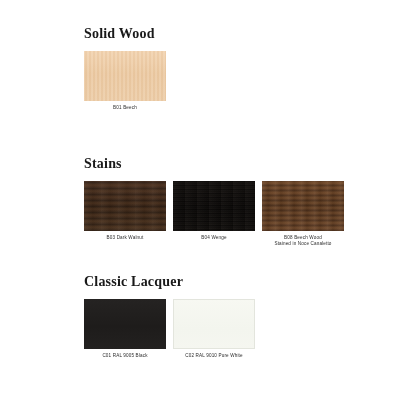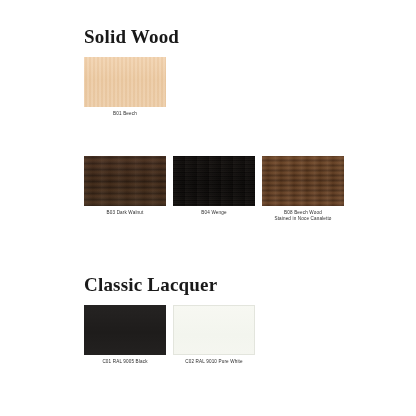--- a/index.html
+++ b/index.html
@@ -24,21 +24,21 @@
   }
 
   .section {
     position: absolute;
     left: 84px;
   }
 
   .section-title {
     font-family: "Liberation Serif", serif;
     font-weight: bold;
-    font-size: 19px;
+    font-size: 14px;
     color: #191919;
     letter-spacing: 0.2px;
     margin: 0 0 9px 0;
     white-space: nowrap;
   }
 
   .swatch-row {
     display: flex;
     flex-direction: row;
     align-items: flex-start;
@@ -148,20 +148,21 @@
     <h2 class="section-title">Solid Wood</h2>
     <div class="swatch-row">
       <div class="swatch-cell">
         <div class="swatch tex-beech"></div>
         <div class="swatch-label">B01 Beech</div>
       </div>
     </div>
   </div>
 
   <div class="section" style="top:156px;">
+    <h2 class="section-title">Stains</h2>
     <div class="swatch-row">
       <div class="swatch-cell">
         <div class="swatch tex-walnut"></div>
         <div class="swatch-label">B03 Dark Walnut</div>
       </div>
       <div class="swatch-cell">
         <div class="swatch tex-wenge"></div>
         <div class="swatch-label">B04 Wenge</div>
       </div>
       <div class="swatch-cell">

